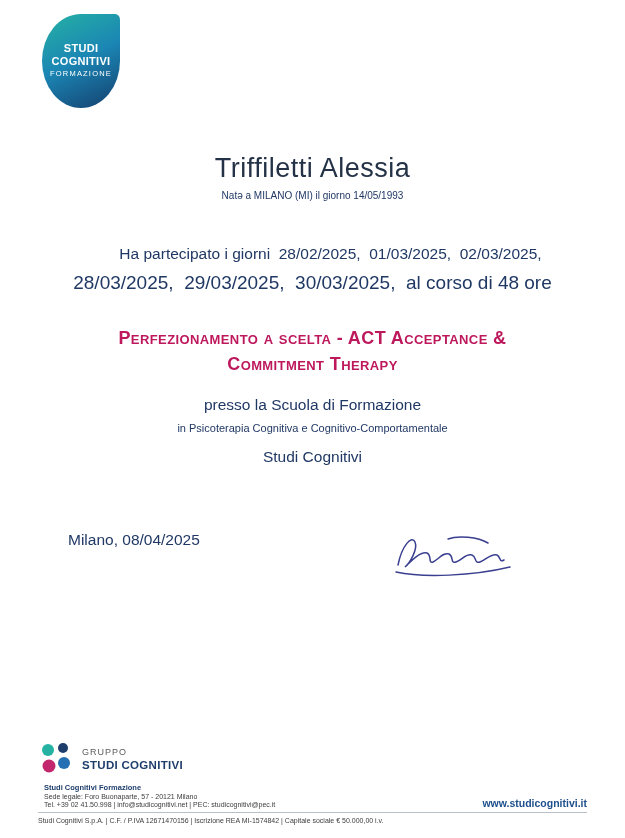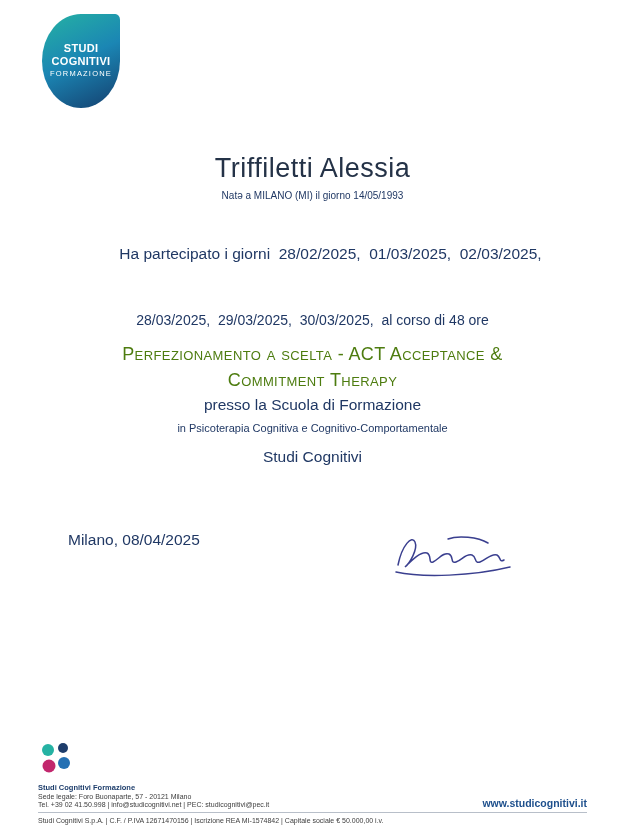--- a/index.html
+++ b/index.html
@@ -55,29 +55,28 @@
   }
   .name {
     top: 130px;
     font-size: 27px;
     letter-spacing: 0.5px;
     color: #243247;
     margin-top: 23px;
   }
   .birth { top: 190px; font-size: 10px; }
   .part1 { top: 245px; font-size: 15.5px; padding-left: 36px; }
-  .part2 { top: 272px; font-size: 14px; margin-top: 40px; }
+  .part2 { top: 272px; font-size: 19px; }
 
   .course-title {
-    font-weight: normal;
+    font-weight: bold;
     font-variant: small-caps;
-    color: #4d7c0f;
+    color: #be185d;
     font-size: 18px;
     letter-spacing: 0.4px;
-    margin-top: 16px;
   }
   .title1 { top: 328px; }
   .title2 { top: 354px; }
 
   .school1 { top: 396px; font-size: 15.5px; }
   .school2 { top: 422px; font-size: 11px; }
   .school3 { top: 448px; font-size: 15.5px; }
 
   .place-date {
     position: absolute;
@@ -115,21 +114,21 @@
     font-size: 11.5px;
     font-weight: bold;
     color: #1d3d6b;
     line-height: 14px;
     letter-spacing: 0.3px;
   }
 
   
   .footer-block {
     position: absolute;
-    left: 38px;
+    left: 44px;
     top: 784px;
     color: #3c3c3c;
     font-size: 7px;
     line-height: 8.5px;
   }
   .footer-block .company { font-weight: bold; color: #1d3d6b; font-size: 7.5px; }
 
   .footer-divider {
     position: absolute;
     left: 38px;
@@ -189,20 +188,24 @@
     </g>
   </svg>
 
   <div class="group-logo">
     <svg class="group-dots" viewBox="0 0 38 38" aria-hidden="true">
       <circle cx="10" cy="10" r="6" fill="#25b2a3"></circle>
       <circle cx="25" cy="8" r="5" fill="#1d3d6b"></circle>
       <circle cx="11" cy="26" r="6.5" fill="#c2276d"></circle>
       <circle cx="26" cy="23" r="6" fill="#2470b3"></circle>
     </svg>
+    <div class="group-text">
+      <div class="g1">GRUPPO</div>
+      <div class="g2">STUDI COGNITIVI</div>
+    </div>
   </div>
 
   <div class="footer-block">
     <div class="company">Studi Cognitivi Formazione</div>
     <div>Sede legale: Foro Buonaparte, 57 - 20121 Milano</div>
     <div>Tel. +39 02 41.50.998 | info@studicognitivi.net | PEC: studicognitivi@pec.it</div>
   </div>
 
   <div class="footer-divider"></div>
 

